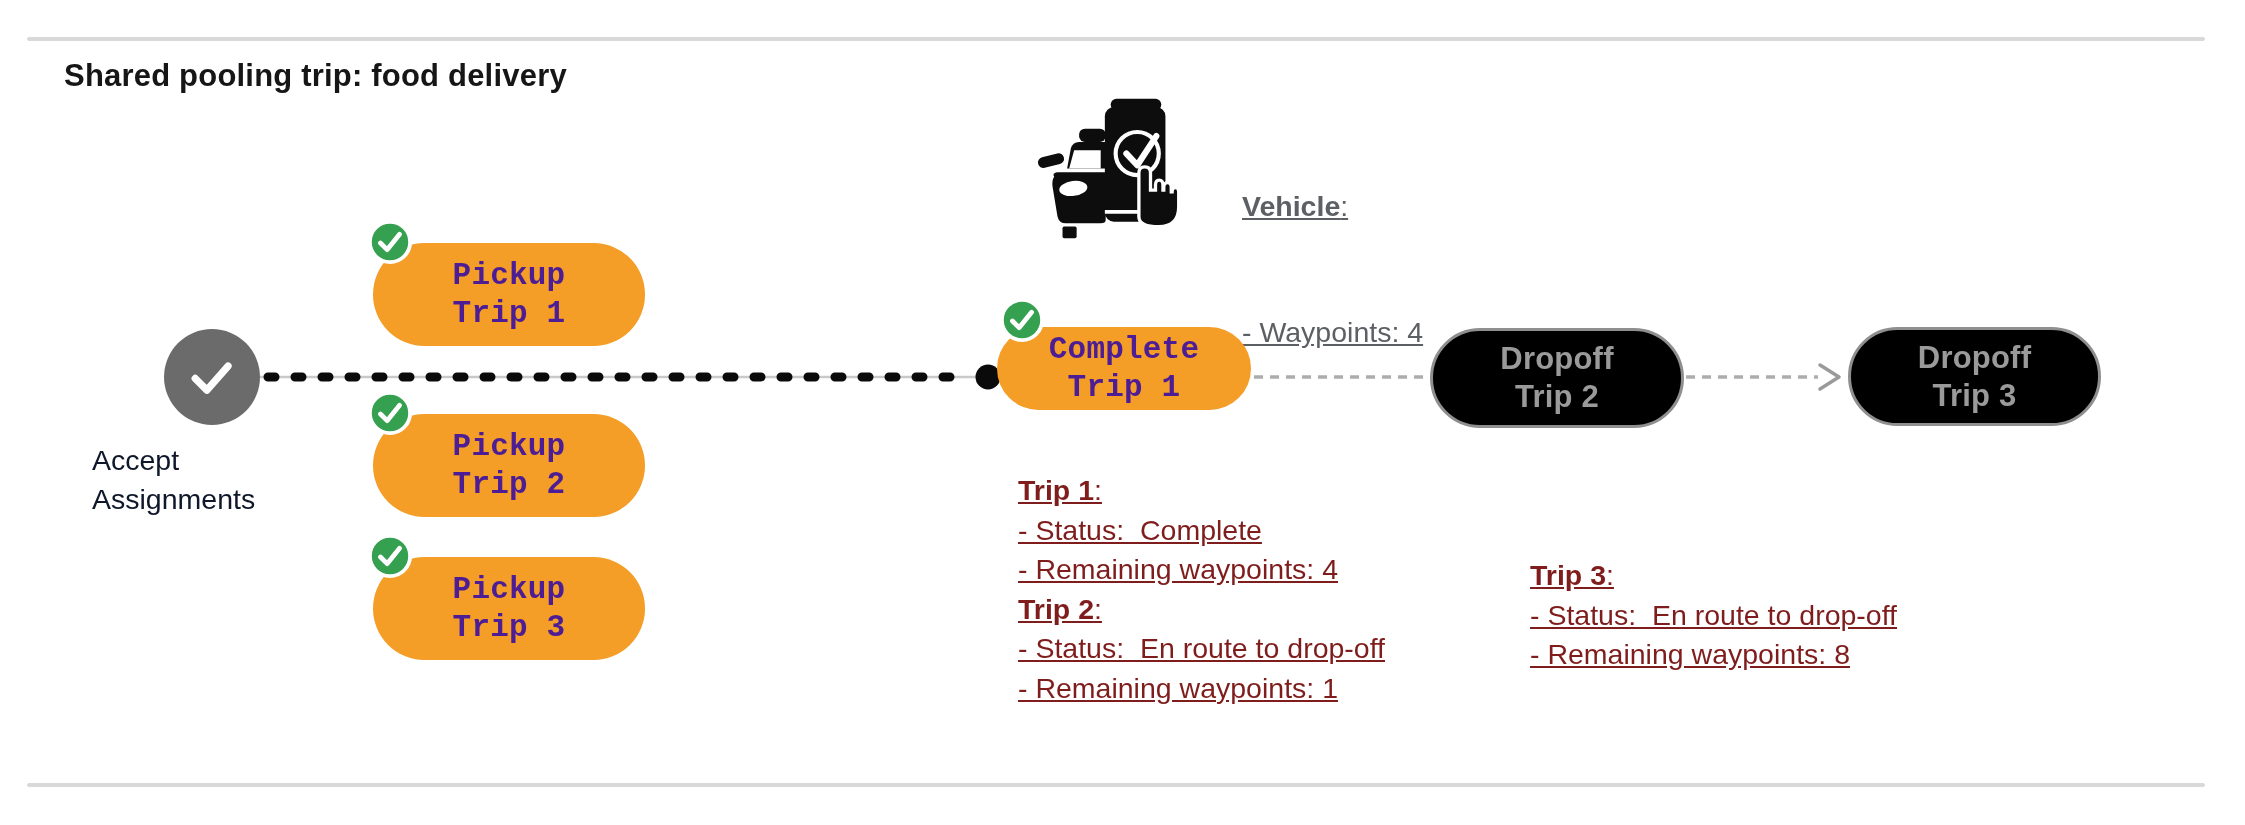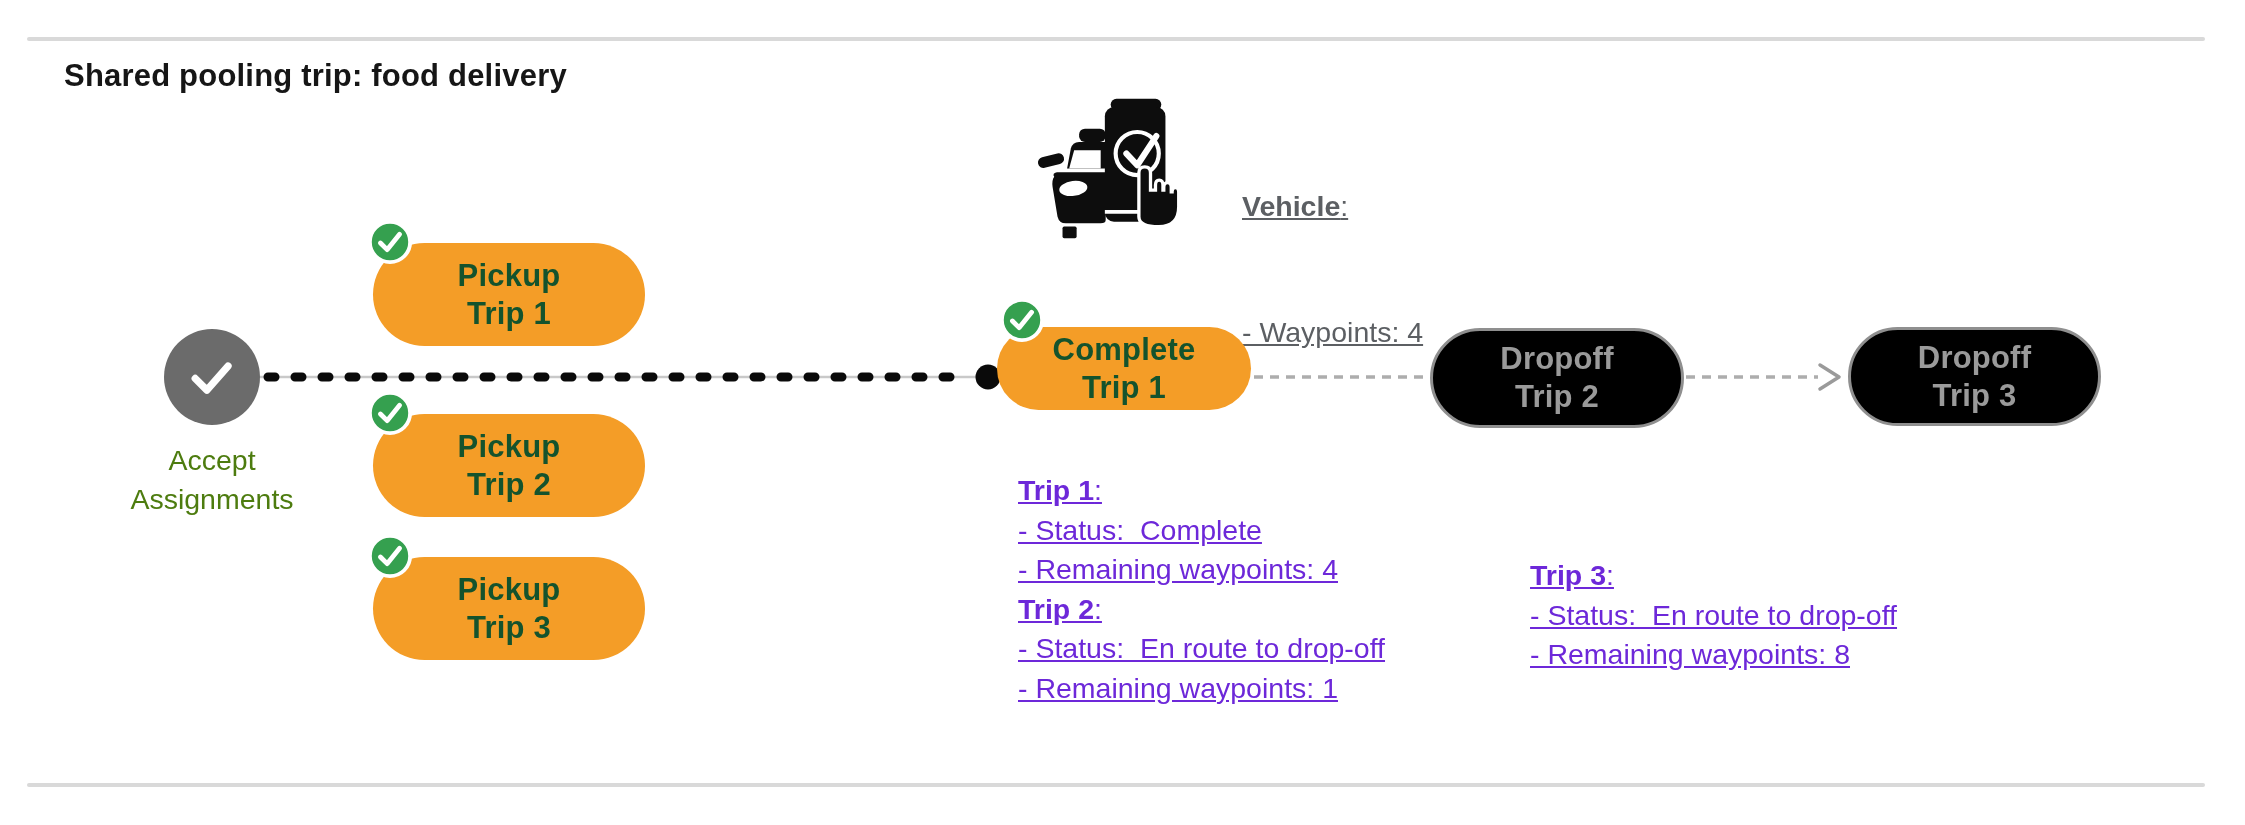--- a/index.html
+++ b/index.html
@@ -18,32 +18,32 @@
   .vehicle-icon{position:absolute;left:1026px;top:92px;width:166px;height:158px;}
   .vehicle-icon svg{display:block;width:100%;height:100%;}
   .vehicle-text{position:absolute;left:1242px;top:101px;font-size:28.5px;line-height:42px;white-space:pre-wrap;}
   .lbl{font-weight:700;}
   .accept-node{
     position:absolute;left:164px;top:329px;width:96px;height:96px;border-radius:50%;
     background:#6B6B6B;display:flex;align-items:center;justify-content:center;
   }
   .accept-node svg{width:70px;height:70px;}
   .accept-label{
-    position:absolute;left:92px;top:441px;width:240px;text-align:center;
-    font-size:28.5px;line-height:39px;color:#4d7c0f;
+    position:absolute;left:92px;top:441px;width:240px;
+    font-size:28.5px;line-height:39px;color:#0f172a;
   }
   .pill{
     position:absolute;box-sizing:border-box;border-radius:60px;
     display:flex;flex-direction:column;align-items:center;justify-content:center;
     font-size:31px;line-height:38px;font-weight:700;text-align:center;letter-spacing:0.2px;
   }
-  .pill.orange{background:#F49D27;color:#14532d;}
+  .pill.orange{background:#F49D27;color:#4c1d95;font-family:Liberation Mono, monospace;}
   .pill.ghost{background:#000000;border:3px solid #8F8F8F;color:#9A9A9A;}
   .badge{position:absolute;width:46px;height:46px;}
-  .status-block{position:absolute;font-size:28.5px;line-height:39.5px;color:#6d28d9;}
+  .status-block{position:absolute;font-size:28.5px;line-height:39.5px;color:#7f1d1d;}
   .sline{white-space:pre-wrap;text-decoration:underline;}
 </style>
 </head>
 <body>
 
 <div id="canvas">
 
   <div class="rule top"></div>
   <div class="rule bottom"></div>
 

